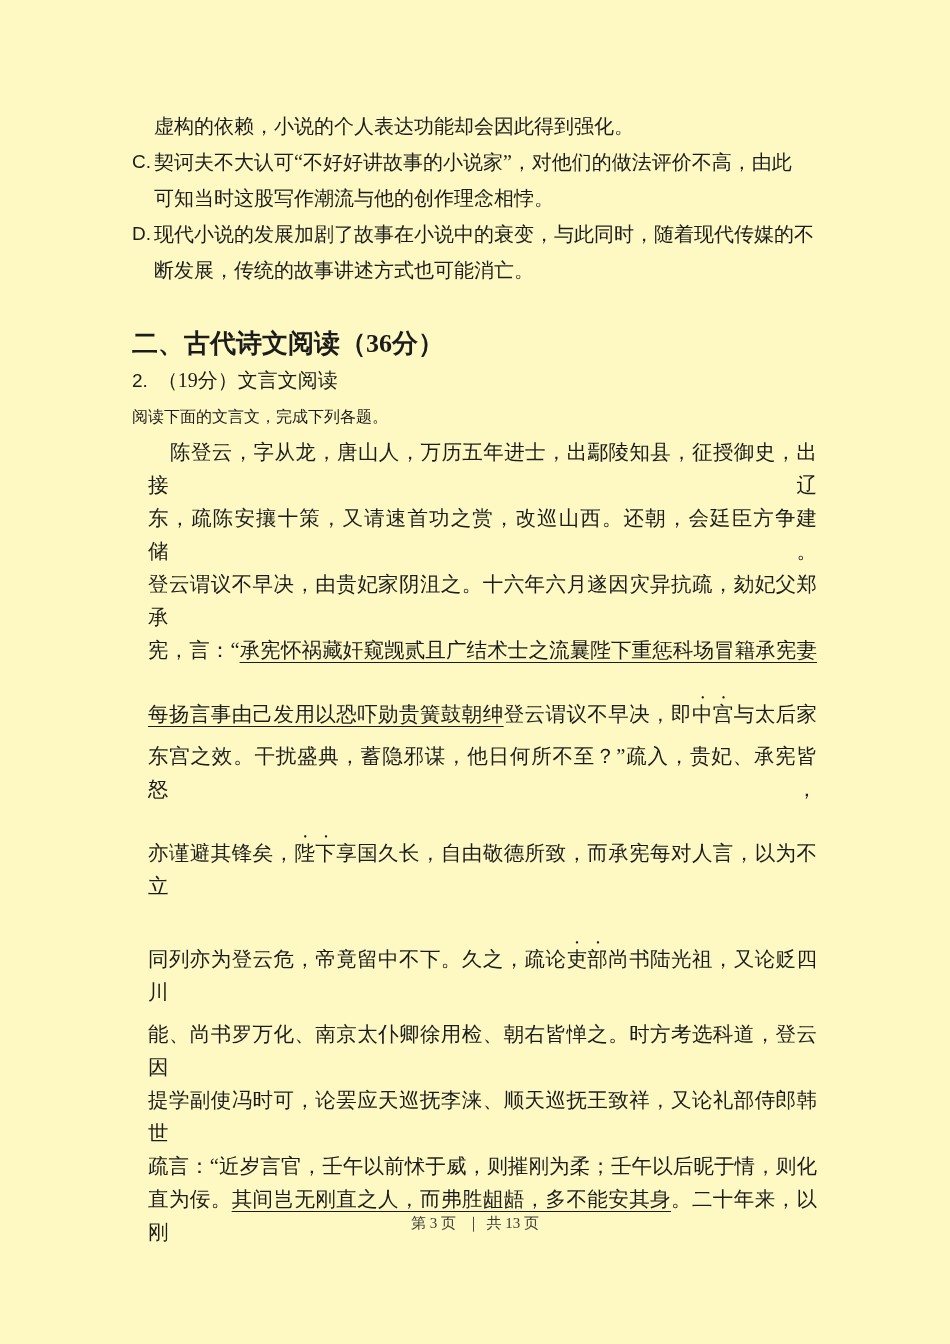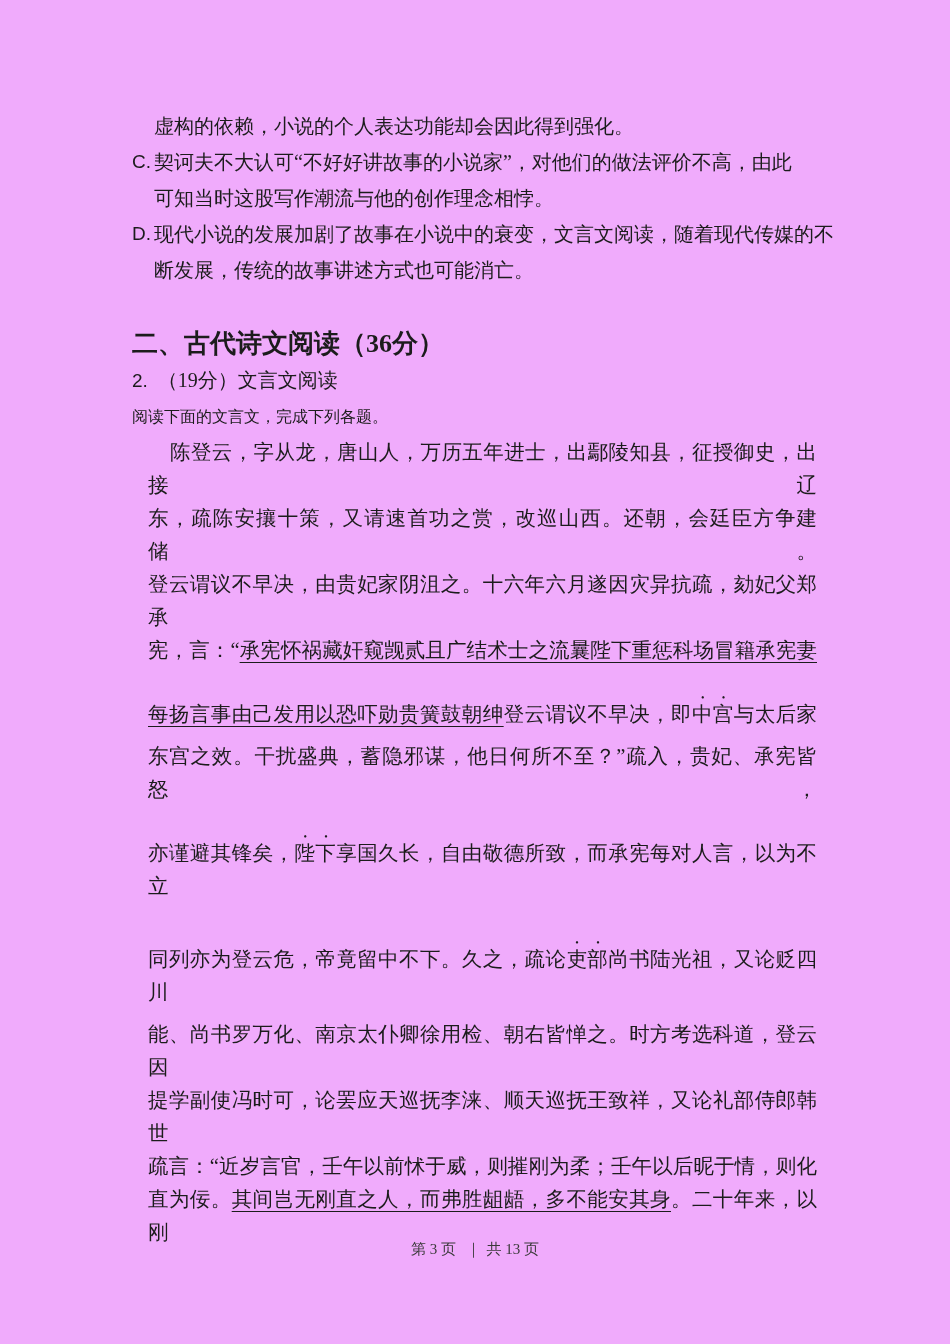--- a/index.html
+++ b/index.html
@@ -7,21 +7,21 @@
     padding: 0;
     width: 950px;
     height: 1344px;
     background: #ffffff;
     overflow: hidden;
   }
   .page {
     position: relative;
     width: 950px;
     height: 1344px;
-    background: #f0abfc;
+    background: #fef9c3;
     font-family: "Liberation Serif", serif;
     color: #1c1c1c;
   }
   .content {
     position: absolute;
     left: 132px;
     top: 108px;
     width: 686px;
   }
 
@@ -84,21 +84,21 @@
     -webkit-text-emphasis: filled dot;
     -webkit-text-emphasis-position: over right;
     text-emphasis: filled dot;
     text-emphasis-position: over right;
   }
 
   
   .footer {
     position: absolute;
     left: 0;
-    top: 1240px;
+    top: 1214px;
     width: 950px;
     text-align: center;
     font-size: 15px;
     color: #3a3a3a;
     font-family: "Liberation Serif", serif;
   }
   .footer .divider { margin: 0 6px 0 10px; color: #3a3a3a; }
 </style>
 </head>
 <body>
@@ -114,21 +114,21 @@
         <div class="opt-line">
           <span class="opt-label">C.</span>
           <span class="opt-text">契诃夫不大认可“不好好讲故事的小说家”，对他们的做法评价不高，由此</span>
         </div>
         <div class="opt-line">
           <span class="opt-label"></span>
           <span class="opt-text">可知当时这股写作潮流与他的创作理念相悖。</span>
         </div>
         <div class="opt-line">
           <span class="opt-label">D.</span>
-          <span class="opt-text">现代小说的发展加剧了故事在小说中的衰变，文言文阅读，随着现代传媒的不</span>
+          <span class="opt-text">现代小说的发展加剧了故事在小说中的衰变，与此同时，随着现代传媒的不</span>
         </div>
         <div class="opt-line">
           <span class="opt-label"></span>
           <span class="opt-text">断发展，传统的故事讲述方式也可能消亡。</span>
         </div>
       </div>
 
     <div class="sec-heading">二、古代诗文阅读（36分）</div>
 
     <div class="q-line">

